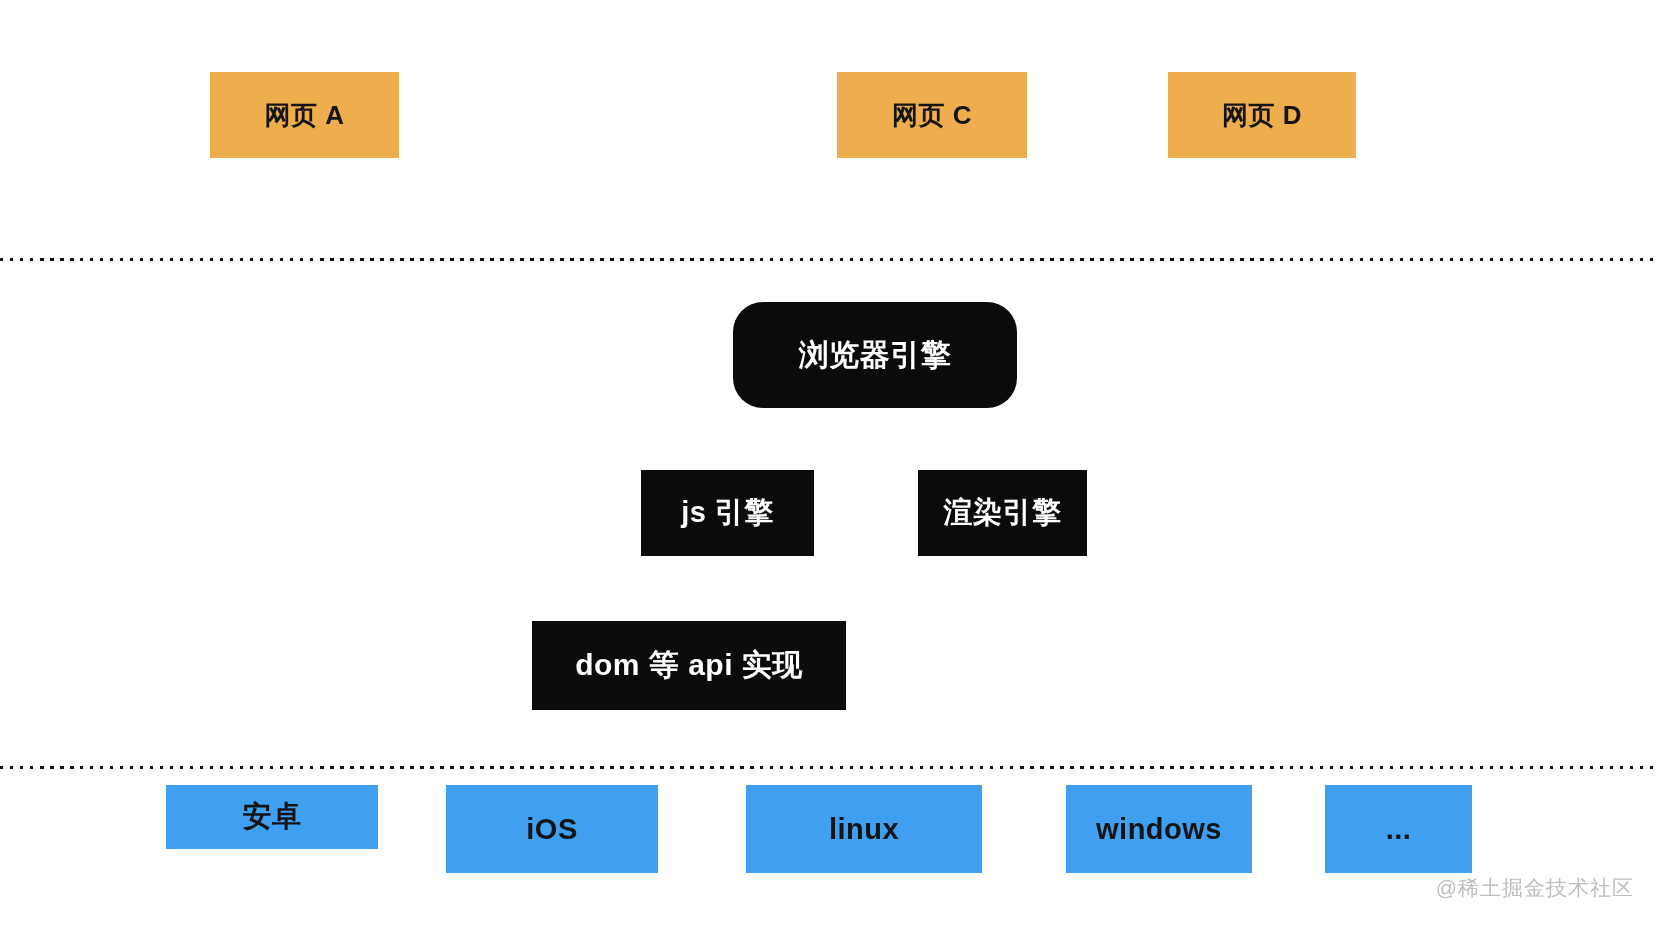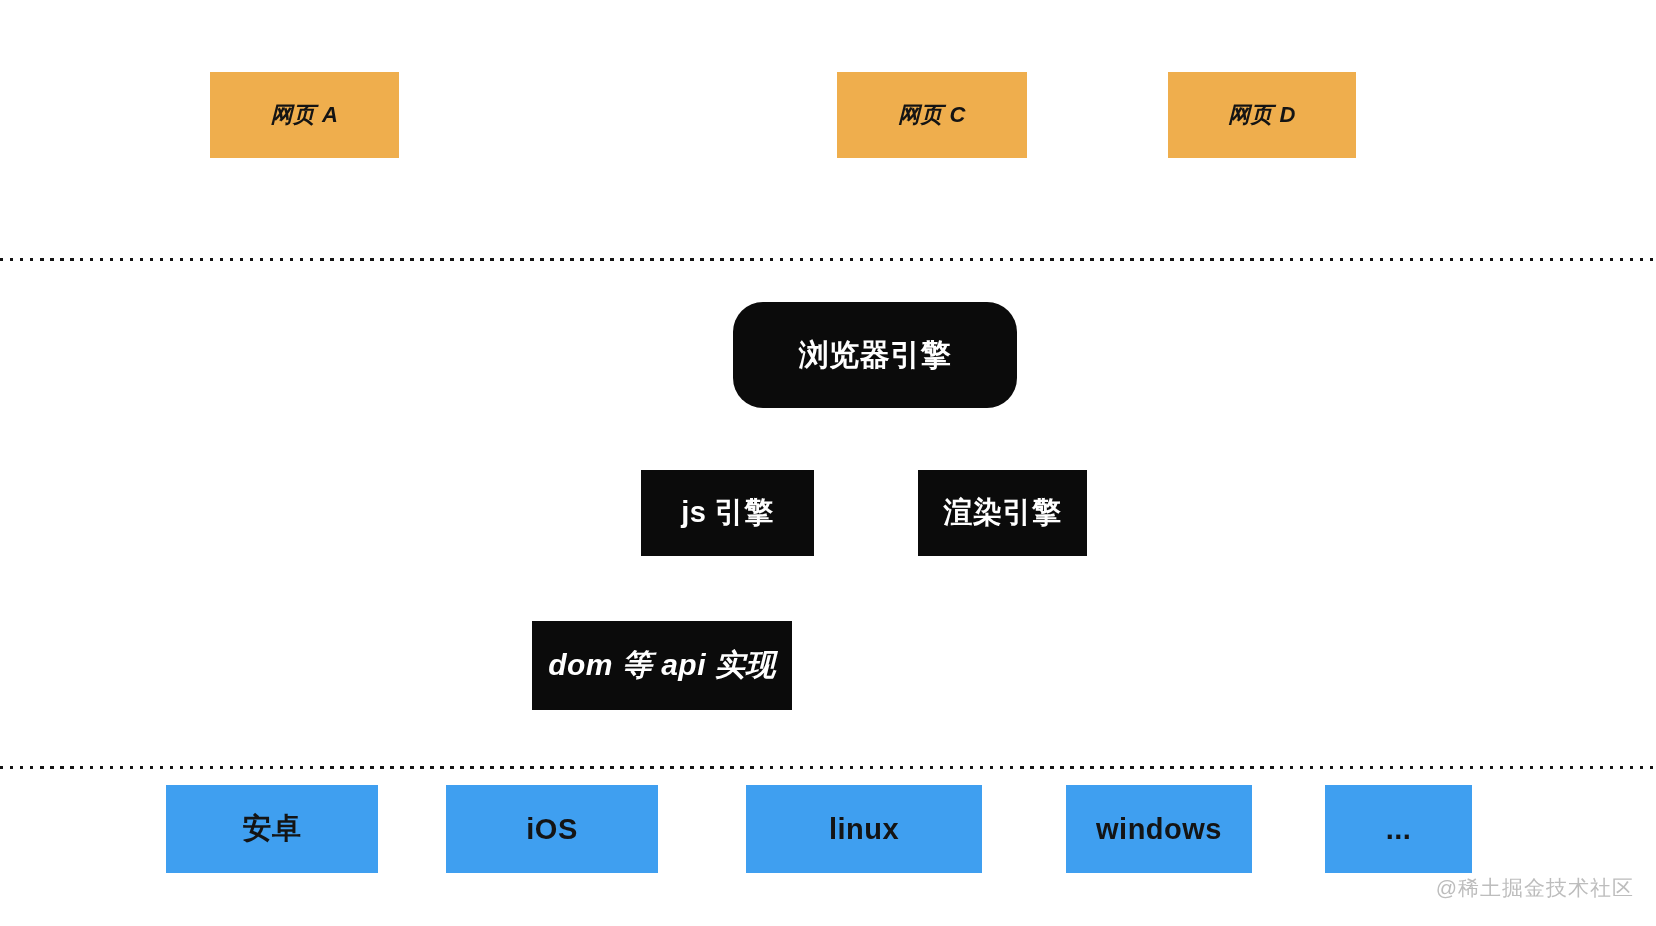--- a/index.html
+++ b/index.html
@@ -29,22 +29,21 @@
     display: flex;
     align-items: center;
     justify-content: center;
     font-weight: 700;
     letter-spacing: 0.5px;
     white-space: nowrap;
   }
   .node.web-page {
     background: var(--web-page-box);
     color: var(--box-text-dark);
-    font-size: 22px;
-    font-style: italic;
+    font-size: 26px;
   }
   .node.engine {
     background: var(--engine-box);
     color: var(--box-text-light);
     font-size: 30px;
   }
   .node.platform {
     background: var(--platform-box);
     color: var(--box-text-dark);
     font-size: 29px;
@@ -83,25 +82,25 @@
   <div class="node web-page" style="left:837px; top:72px; width:190px; height:86px;">网页 C</div>
   <div class="node web-page" style="left:1168px; top:72px; width:188px; height:86px;">网页 D</div>
 
   <div class="divider" style="top:258px;"></div>
 
   <div class="node engine" style="left:733px; top:302px; width:284px; height:106px;border-radius:30px;">浏览器引擎</div>
 
   <div class="node engine" style="left:641px; top:470px; width:173px; height:86px; font-size:29px;">js 引擎</div>
   <div class="node engine" style="left:918px; top:470px; width:169px; height:86px; font-size:29px;">渲染引擎</div>
 
-  <div class="node engine" style="left:532px; top:621px; width:260px; height:89px;font-style:italic;">dom 等 api 实现</div>
+  <div class="node engine" style="left:532px; top:621px; width:314px; height:89px;">dom 等 api 实现</div>
 
   <div class="divider" style="top:766px;"></div>
 
-  <div class="node platform" style="left:166px; top:785px; width:212px; height:88px;">安卓</div>
+  <div class="node platform" style="left:166px; top:785px; width:212px; height:64px;">安卓</div>
   <div class="node platform" style="left:446px; top:785px; width:212px; height:88px;">iOS</div>
   <div class="node platform" style="left:746px; top:785px; width:236px; height:88px;">linux</div>
   <div class="node platform" style="left:1066px; top:785px; width:186px; height:88px;">windows</div>
   <div class="node platform" style="left:1325px; top:785px; width:147px; height:88px;">...</div>
 
   <div class="watermark">@稀土掘金技术社区</div>
 
 </div>
 
 </body></html>

